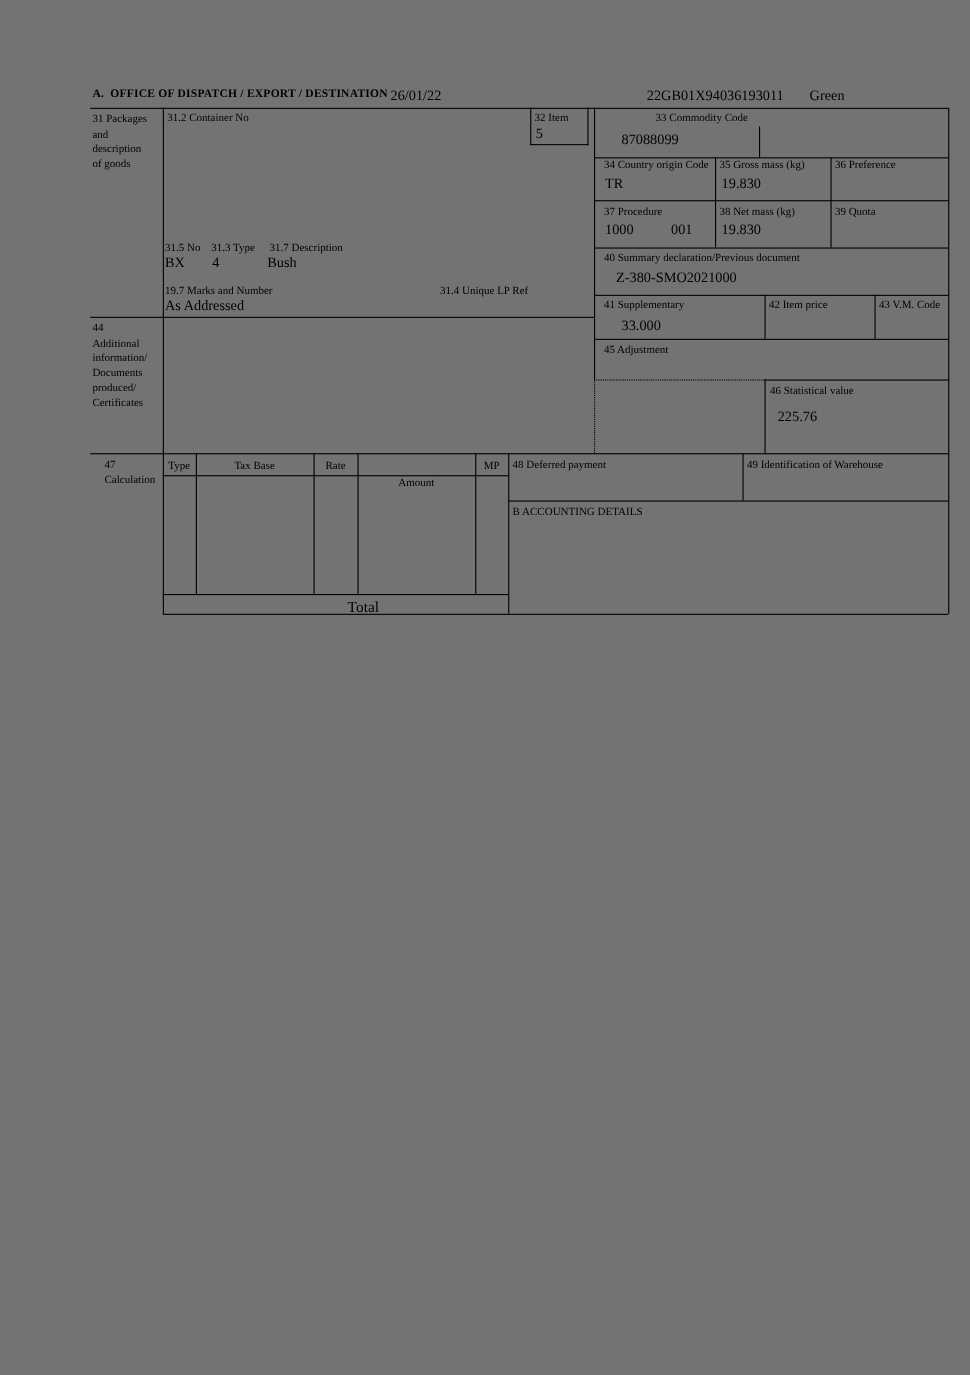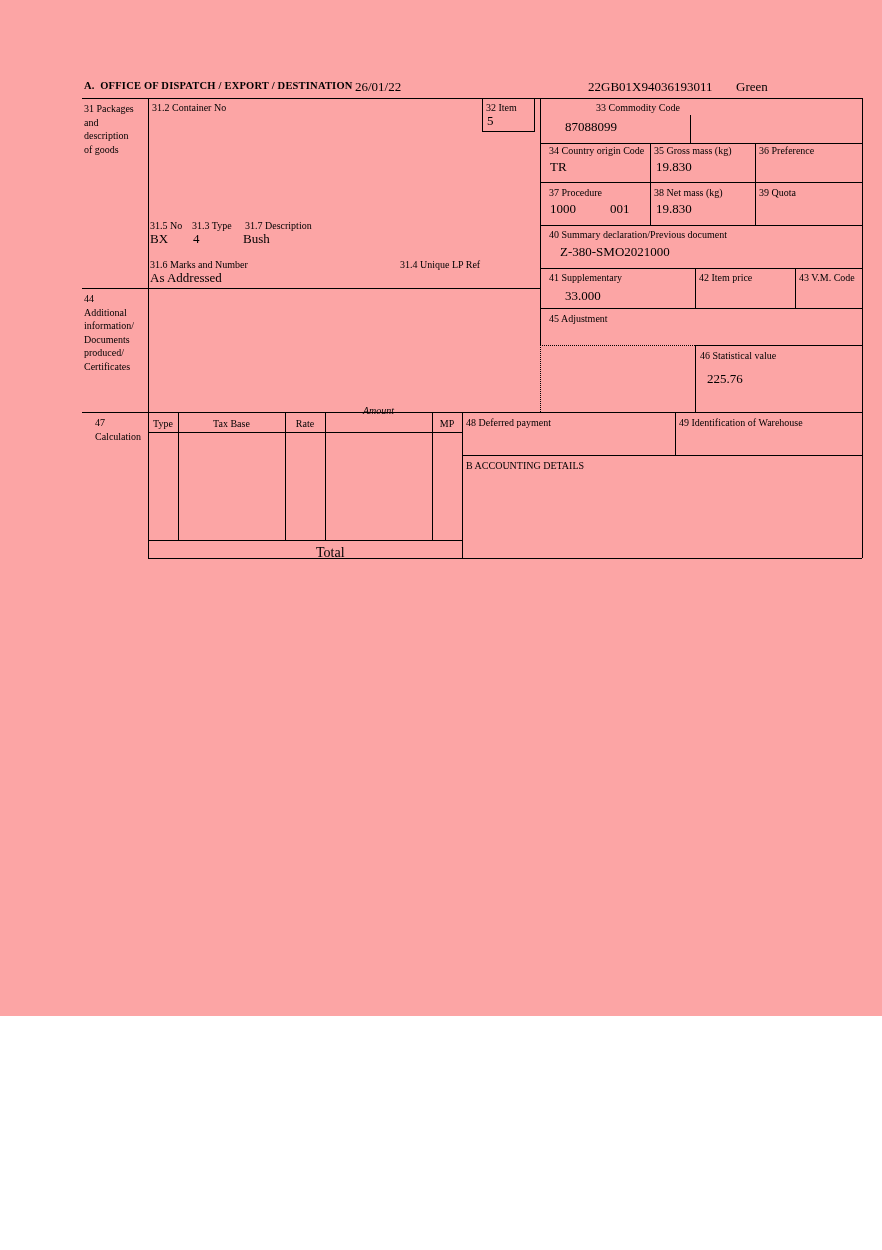--- a/index.html
+++ b/index.html
@@ -1,20 +1,20 @@
 <!DOCTYPE html>
 <html><head>
 <meta charset="utf-8">
 <style>
   html, body { margin: 0; padding: 0; background: #ffffff; }
   .page {
     position: relative;
     width: 882px;
-    height: 1016px;
-    background: #fca5a5;
+    height: 1250px;
+    background: #737373;
     font-family: "Liberation Serif", serif;
     color: #000;
     overflow: hidden;
   }
   .txt { position: absolute; white-space: pre; font-size: 10px; line-height: 1.2; }
   .side { line-height: 13.5px; }
   .val { font-size: 13px; }
   .bold { font-weight: bold; }
   .center { text-align: center; }
   .hl { position: absolute; height: 1px; background: #000; }
@@ -85,21 +85,21 @@
   <div class="txt" style="left:486px; top:102px;">32 Item</div>
   <div class="txt val" style="left:487px; top:113px;">5</div>
 
   <div class="txt" style="left:150px; top:220px;">31.5 No</div>
   <div class="txt" style="left:192px; top:220px;">31.3 Type</div>
   <div class="txt" style="left:245px; top:220px;">31.7 Description</div>
   <div class="txt val" style="left:150px; top:231px;">BX</div>
   <div class="txt val" style="left:193px; top:231px;">4</div>
   <div class="txt val" style="left:243px; top:231px;">Bush</div>
 
-  <div class="txt" style="left:150px; top:259px;">31.6 Marks and Number</div>
+  <div class="txt" style="left:150px; top:259px;">19.7 Marks and Number</div>
   <div class="txt" style="left:400px; top:259px;">31.4 Unique LP Ref</div>
   <div class="txt val" style="left:150px; top:270px;">As Addressed</div>
 
   <div class="txt" style="left:548px; top:102px;margin-left:48px;">33 Commodity Code</div>
   <div class="txt val" style="left:565px; top:119px;">87088099</div>
 
   <div class="txt" style="left:549px; top:145px;">34 Country origin Code</div>
   <div class="txt val" style="left:550px; top:159px;">TR</div>
   <div class="txt" style="left:654px; top:145px;">35 Gross mass (kg)</div>
   <div class="txt val" style="left:656px; top:159px;">19.830</div>
@@ -120,21 +120,21 @@
   <div class="txt" style="left:699px; top:272px;">42 Item price</div>
   <div class="txt" style="left:799px; top:272px;">43 V.M. Code</div>
 
   <div class="txt" style="left:549px; top:313px;">45 Adjustment</div>
   <div class="txt" style="left:700px; top:350px;">46 Statistical value</div>
   <div class="txt val" style="left:707px; top:371px;">225.76</div>
 
   <div class="txt center" style="left:148px; top:418px; width:30px;">Type</div>
   <div class="txt center" style="left:178px; top:418px; width:107px;">Tax Base</div>
   <div class="txt center" style="left:285px; top:418px; width:40px;">Rate</div>
-  <div class="txt center" style="left:325px; top:405px; width:107px;font-style:italic;">Amount</div>
+  <div class="txt center" style="left:325px; top:434px; width:107px;">Amount</div>
   <div class="txt center" style="left:432px; top:418px; width:30px;">MP</div>
   <div class="txt" style="left:316px; top:545px; font-size:14px;">Total</div>
 
   <div class="txt" style="left:466px; top:417px;">48 Deferred payment</div>
   <div class="txt" style="left:679px; top:417px;">49 Identification of Warehouse</div>
   <div class="txt" style="left:466px; top:460px; font-size:10px;">B ACCOUNTING DETAILS</div>
 
 </div>
 
 </body></html>

